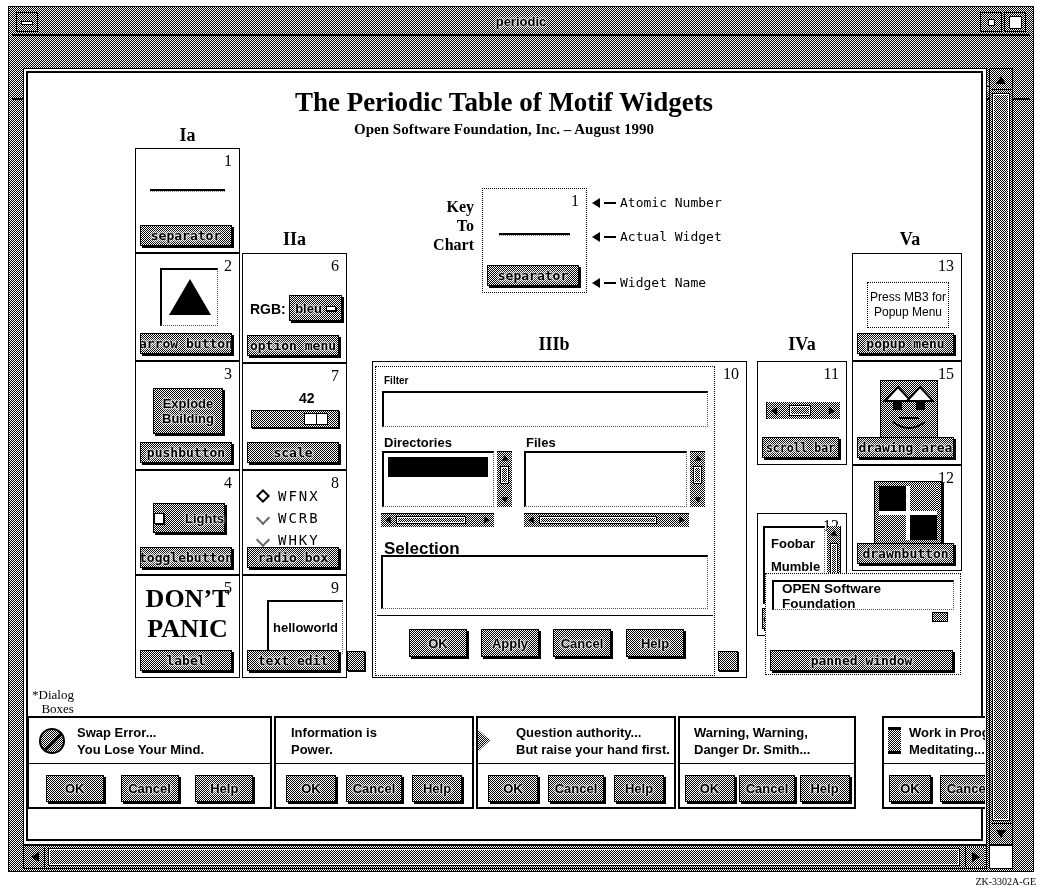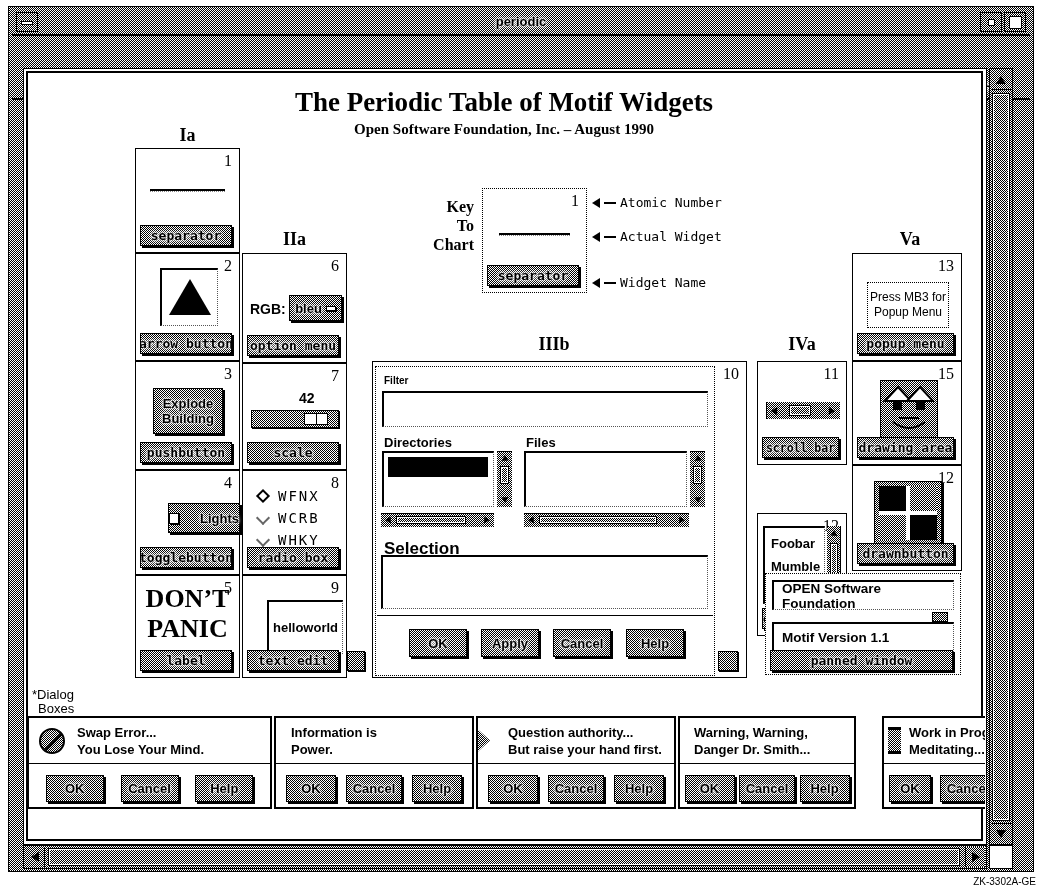--- a/index.html
+++ b/index.html
@@ -11,21 +11,21 @@
   .abs { position:absolute; }
   .dither { background:conic-gradient(#000 25%, #fff 0 50%, #000 0 75%, #fff 0) 0 0 / 2px 2px; }
   .btn3d { border:1px solid #000; box-shadow:2px 2px 0 #000; display:flex; align-items:center; justify-content:center; text-align:center; }
   .halo { text-shadow:0 0 2px #fff, 0 0 3px #fff, 0 0 4px #fff; }
   .cell { position:absolute; background:#fff; border:1px solid #000; }
   .anum { position:absolute; top:3px; right:7px; font:16px "Liberation Serif","DejaVu Serif",serif; }
   .colhead { position:absolute; font:bold 18px "Liberation Serif","DejaVu Serif",serif; text-align:center; }
   .wname { position:absolute; left:4px; right:7px; bottom:6px; height:21px;
            font:bold 13px "DejaVu Sans Mono",monospace; letter-spacing:0px; white-space:nowrap; overflow:hidden; }
   .wname.tight { font-size:11.5px; }
-  .mono { font-family:Liberation Sans, sans-serif; }
+  .mono { font-family:Liberation Serif, serif;text-align:right; }
   .sb { font-weight:bold; font-family:"Liberation Sans",sans-serif; }
   .inset3d { border-left:2px solid #000; border-top:2px solid #000; border-right:1px dotted #555; border-bottom:1px dotted #555; background:#fff; }
   .tri-up    { width:0; height:0; border-left:5px solid transparent; border-right:5px solid transparent; border-bottom:8px solid #000; }
   .tri-down  { width:0; height:0; border-left:5px solid transparent; border-right:5px solid transparent; border-top:8px solid #000; }
   .tri-left  { width:0; height:0; border-top:5px solid transparent; border-bottom:5px solid transparent; border-right:8px solid #000; }
   .tri-right { width:0; height:0; border-top:5px solid transparent; border-bottom:5px solid transparent; border-left:8px solid #000; }
   .sthumb { background:conic-gradient(#000 25%, #fff 0 50%, #000 0 75%, #fff 0) 0 0 / 2px 2px; border:1px solid #000; box-shadow:inset 0 0 0 1px #fff; }
   .dialog { position:absolute; top:0; height:93px; background:#fff; border:2px solid #000; }
   .dmsg { position:absolute; left:0; right:0; top:0; height:46px; display:flex; align-items:center; border-bottom:1px solid #000; }
   .dtext { font:bold 13px "Liberation Sans",sans-serif; line-height:17px; white-space:nowrap; }
@@ -119,21 +119,21 @@
         <span class="anum">3</span>
         <div class="abs dither btn3d" style="left:17px;top:26px;width:70px;height:46px;flex-direction:column;">
           <span class="sb halo" style="font-size:13px;">Explode</span>
           <span class="sb halo" style="font-size:13px;">Building</span>
         </div>
         <div class="wname dither btn3d halo">pushbutton</div>
       </div>
 
       <div class="cell" style="left:111px;top:401px;width:105px;height:105px;">
         <span class="anum">4</span>
-        <div class="abs dither btn3d" style="left:32px;top:32px;width:72px;height:30px;gap:21px;text-align:center;">
+        <div class="abs dither btn3d" style="left:17px;top:32px;width:72px;height:30px;gap:21px;text-align:center;">
           <span style="width:11px;height:11px;background:#fff;border:1px solid #000;box-shadow:1px 1px 0 #000;"></span>
           <span class="sb halo" style="font-size:13px;">Lights</span>
         </div>
         <div class="wname dither btn3d halo">togglebutton</div>
       </div>
 
       <div class="cell" style="left:111px;top:506px;width:105px;height:103px;">
         <span class="anum">5</span>
         <div class="abs" style="left:0;right:0;top:8px;text-align:center;font:bold 26px 'Liberation Serif','DejaVu Serif',serif;line-height:30px;">
           <div>DON’T</div>
@@ -300,23 +300,20 @@
           </div>
         </div>
         <div class="wname dither btn3d halo">drawnbutton</div>
       </div>
 
       <div class="abs" style="left:741px;top:504px;width:196px;height:102px;border:1px dotted #000;background:#fff;">
         <div class="abs inset3d" style="left:6px;top:6px;width:182px;height:30px;display:flex;align-items:center;padding-left:8px;">
           <span class="sb" style="font-size:13.5px;">OPEN Software Foundation</span>
         </div>
         <div class="abs dither" style="left:166px;top:38px;width:16px;height:10px;border:1px solid #000;"></div>
-        <div class="abs inset3d" style="left:6px;top:48px;width:182px;height:30px;display:flex;align-items:center;padding-left:8px;">
-          <span class="sb" style="font-size:13.5px;">Motif Version 1.1</span>
-        </div>
         <div class="wname dither btn3d halo" style="bottom:3px;">panned window</div>
       </div>
 
       <div class="abs mono" style="left:8px;top:619px;font-size:13px;line-height:14px;">
         <div>*Dialog</div>
         <div style="padding-left:6px;">Boxes</div>
       </div>
 
       <div class="abs" style="left:3px;top:647px;width:958px;height:93px;overflow:hidden;">
 
@@ -345,21 +342,21 @@
               </div>
           </div>
           <div class="dbtns">
             <div class="dither btn3d dbtn halo" style="width:50px;">OK</div>
             <div class="dither btn3d dbtn halo" style="width:56px;">Cancel</div>
             <div class="dither btn3d dbtn halo" style="width:50px;">Help</div>
           </div>
         </div>
 
         <div class="dialog" style="left:449px;width:200px;">
-          <div class="dmsg" style="padding-left:0;gap:18px;">
+          <div class="dmsg" style="padding-left:0;gap:26px;">
             <div class="dither" style="width:12px;height:22px;clip-path:polygon(0 0,100% 50%,0 100%);flex:0 0 auto;"></div>
             <div class="dtext">
                 <div>Question authority...</div>
                 <div>But raise your hand first.</div>
               </div>
           </div>
           <div class="dbtns">
             <div class="dither btn3d dbtn halo" style="width:50px;">OK</div>
             <div class="dither btn3d dbtn halo" style="width:56px;">Cancel</div>
             <div class="dither btn3d dbtn halo" style="width:50px;">Help</div>

